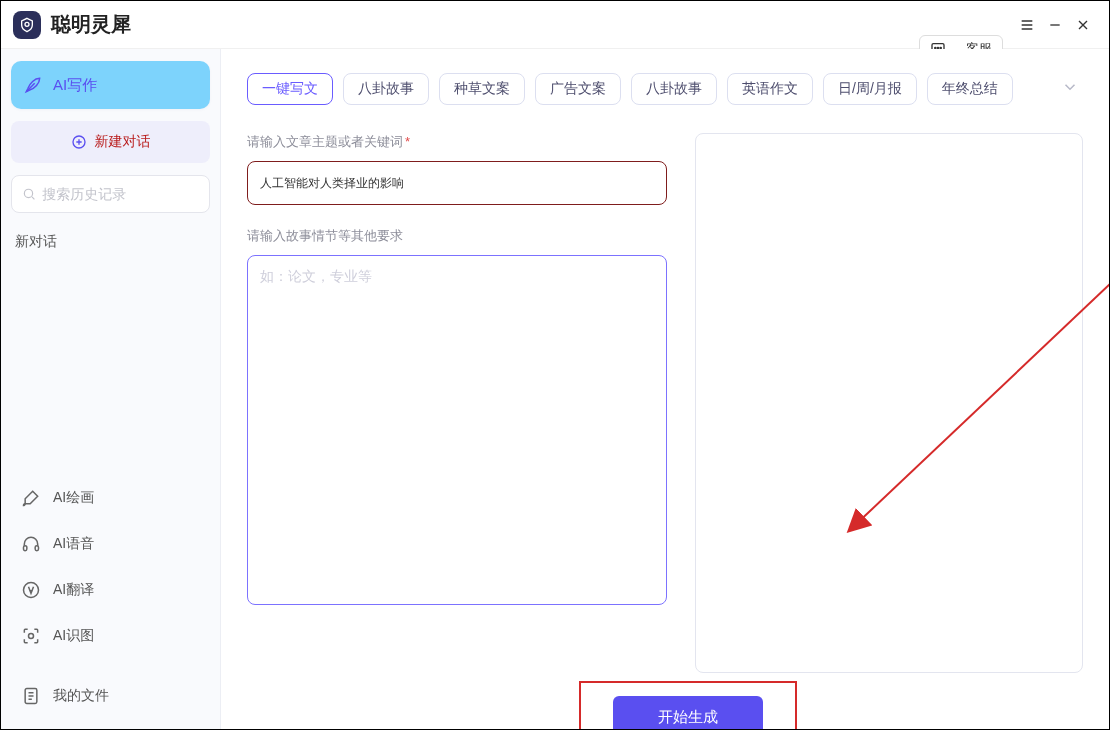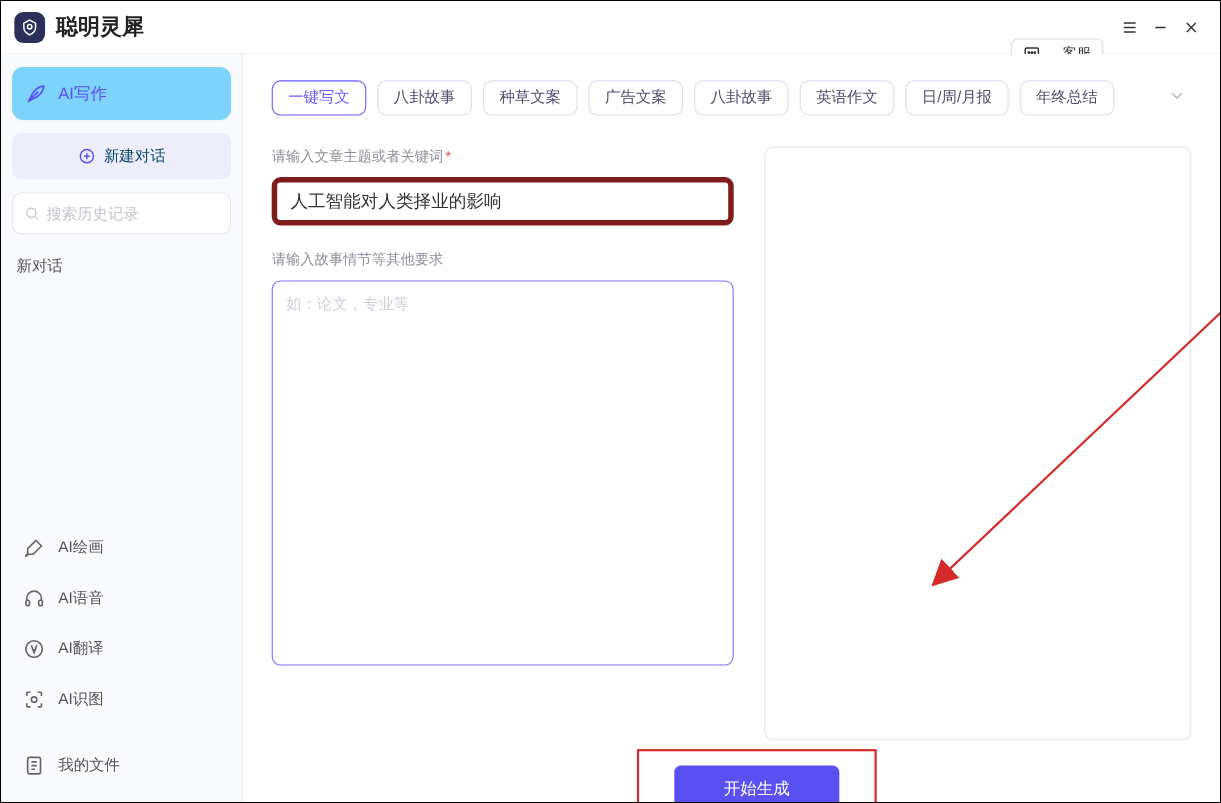--- a/index.html
+++ b/index.html
@@ -83,21 +83,21 @@
       color: #5a4ff0;
       background: #7dd3fc;
       box-shadow: 0 1px 3px rgba(60,60,90,0.04);
     }
     .side-item svg { width: 20px; height: 20px; }
     .new-chat-btn {
       display: flex; align-items: center; justify-content: center;
       gap: 8px;
       height: 42px;
       background: #eeeefb;
-      color: #0c4a6e;
+      color: #b91c1c;
       border-radius: 8px;
       font-size: 14px;
       cursor: pointer;
       margin: 8px 0 12px 0;
     }
     .new-chat-btn svg { width: 16px; height: 16px; }
     .search-wrap {
       display: flex; align-items: center;
       gap: 6px;
       height: 38px;
@@ -176,24 +176,24 @@
     }
     .label {
       font-size: 13px;
       color: #8d8e9a;
       margin-bottom: 10px;
     }
     .label .req { color: #e14b4b; margin-left: 2px; }
     .text-input {
       width: 100%;
       height: 44px;
-      border: 5px solid #7f1d1d;
+      border: 1px solid #7f1d1d;
       border-radius: 8px;
       padding: 0 12px;
-      font-size: 16px;
+      font-size: 12px;
       color: #333;
       outline: none;
       background: #fff;
     }
     .textarea-input {
       width: 100%;
       height: 350px;
       border: 1.5px solid #7c72ff;
       border-radius: 8px;
       padding: 12px;

